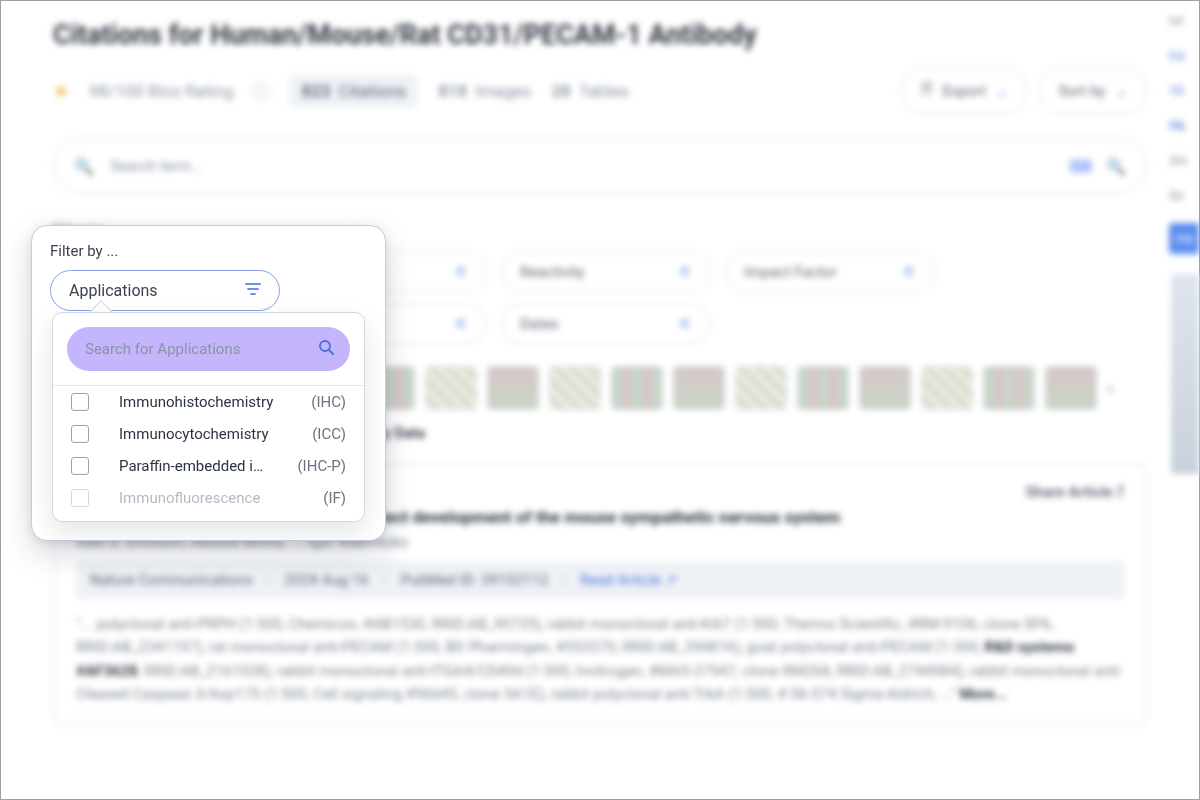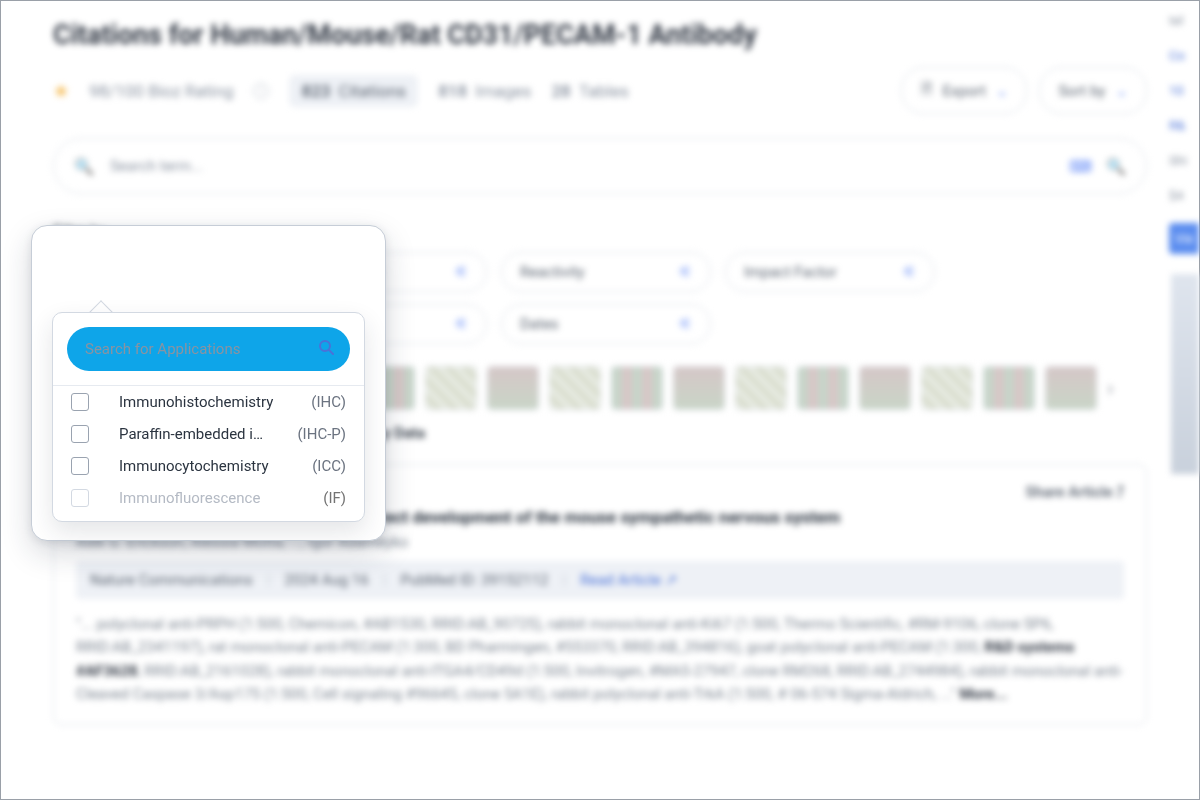--- a/index.html
+++ b/index.html
@@ -61,21 +61,21 @@
   .imgblock{height:200px;background:linear-gradient(#dfe5ee,#c9d1dc);margin-left:2px;}
 
   
   .popover{position:absolute;left:30px;top:224px;width:355px;height:316px;background:#fff;border:1px solid #c6cdd7;border-radius:16px;box-shadow:0 12px 30px rgba(30,40,60,.18),0 2px 8px rgba(30,40,60,.1);padding:16px 0 0;}
   .popover .inner{padding:0 18px;}
   .popover .lbl{font-size:15px;color:#3b4350;margin-bottom:10px;}
   .popover .app-pill{border:1.5px solid #8aa2e9;border-radius:24px;padding:10px 18px;display:flex;align-items:center;justify-content:space-between;color:#3b4350;font-size:16px;width:230px;cursor:pointer;}
   .popover .ficon{color:var(--blue-light);}
   .pointer{position:absolute;left:60px;top:78px;width:18px;height:18px;background:#fff;border-left:1px solid #d3d9e2;border-top:1px solid #d3d9e2;transform:rotate(45deg);}
   .dropdown{position:absolute;left:20px;top:86px;right:20px;bottom:18px;background:#fff;border:1px solid #d3d9e2;border-radius:10px;box-shadow:0 10px 24px rgba(30,40,60,.12);display:flex;flex-direction:column;}
-  .dd-search{margin:14px;background:#0ea5e9;border-radius:22px;height:44px;display:flex;align-items:center;padding:0 16px;gap:10px;color:#8a93a1;font-size:15px;}
+  .dd-search{margin:14px;background:#c4b5fd;border-radius:22px;height:44px;display:flex;align-items:center;padding:0 16px;gap:10px;color:#8a93a1;font-size:15px;}
   .dd-search .mag{margin-left:auto;color:#4a72d8;font-weight:700;}
   .dd-list{border-top:1px solid #e6eaf0;overflow:hidden;}
   .dd-item{display:flex;align-items:center;gap:30px;padding:7px 18px;font-size:15px;color:#2b3440;}
   .dd-item.dim{color:#b4bac4;align-items:flex-end;}
   .cbox{width:18px;height:18px;border:1.5px solid #9aa3b0;border-radius:3px;flex:none;}
   .dd-item.dim .cbox{border-color:#d3d9e2;}
   .dd-name{flex:1;white-space:nowrap;overflow:hidden;text-overflow:ellipsis;}
   .dd-abbr{color:#6b7380;}
   .dd-item.dim .dd-abbr{color:#737373;}
   input{border:none;background:transparent;outline:none;font-size:15px;color:#2b3440;flex:1;}
@@ -221,47 +221,62 @@
       <span class="blue">10</span>
       <span class="blue">R&amp;</span>
       <span>Shi</span>
       <span>$4</span>
       <span class="viewbtn">Vie</span>
       <div class="imgblock"></div>
     </div>
   </div>
 
   <div class="popover">
+    <div class="inner">
+      <div class="lbl">Filter by ...</div>
+      <div class="app-pill">
+        <span>Applications</span>
+        <span class="ficon">
+          <svg width="16" height="14" viewBox="0 0 16 14">
+              <g stroke="#6a8ff7" stroke-width="1.8" stroke-linecap="round">
+                <line x1="1" y1="2" x2="15" y2="2"></line>
+                <line x1="3" y1="7" x2="13" y2="7"></line>
+                <line x1="6" y1="12" x2="10" y2="12"></line>
+              </g>
+            </svg>
+        </span>
+      </div>
+    </div>
     <div class="pointer"></div>
     <div class="dropdown">
       <div class="dd-search">
         <input placeholder="Search for Applications" style="">
         <span class="mag">
           <svg width="16" height="16" viewBox="0 0 16 16">
               <circle cx="7" cy="7" r="5" fill="none" stroke="#4a72d8" stroke-width="2"></circle>
               <line x1="11" y1="11" x2="15" y2="15" stroke="#4a72d8" stroke-width="2" stroke-linecap="round"></line>
             </svg>
         </span>
       </div>
       <div class="dd-list">
         <div class="dd-item">
           <span class="cbox"></span>
           <span class="dd-name">Immunohistochemistry</span>
           <span class="dd-abbr">(IHC)</span>
         </div>
         <div class="dd-item">
           <span class="cbox"></span>
+          <span class="dd-name">Immunocytochemistry</span>
+          <span class="dd-abbr">(ICC)</span>
+        </div>
+        <div class="dd-item">
+          <span class="cbox"></span>
           <span class="dd-name">Paraffin-embedded i…</span>
           <span class="dd-abbr">(IHC-P)</span>
         </div>
-        <div class="dd-item">
-          <span class="cbox"></span>
-          <span class="dd-name">Immunocytochemistry</span>
-          <span class="dd-abbr">(ICC)</span>
-        </div>
         <div class="dd-item dim">
           <span class="cbox"></span>
           <span class="dd-name">Immunofluorescence</span>
           <span class="dd-abbr">(IF)</span>
         </div>
       </div>
     </div>
   </div>
 
 </div>

